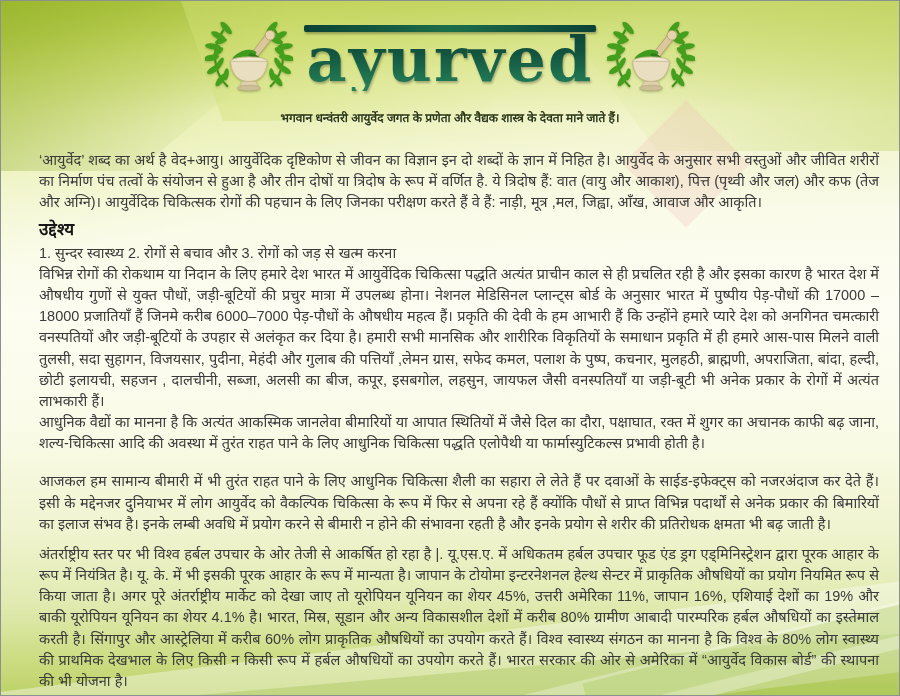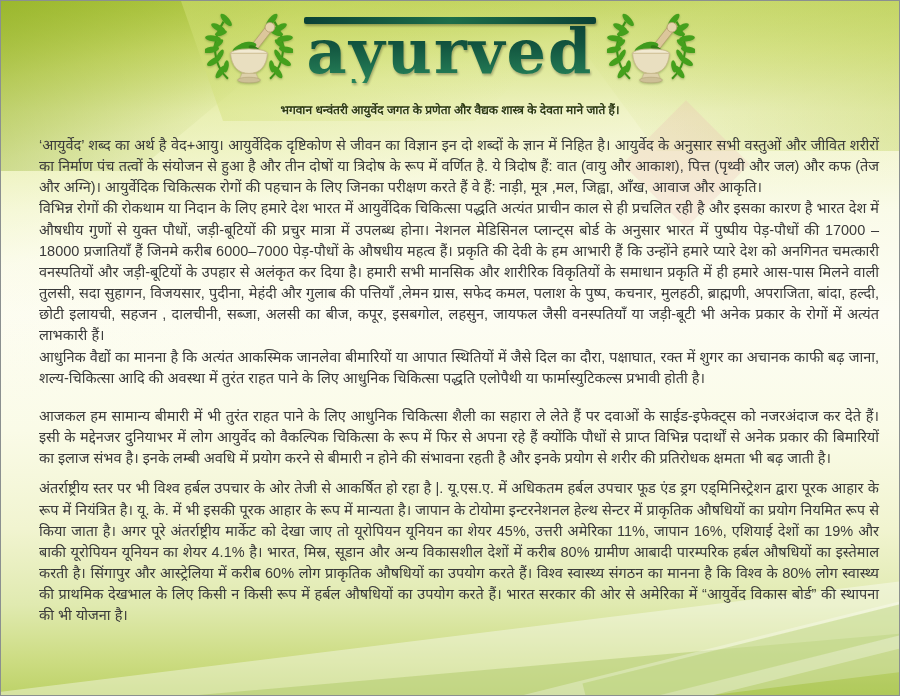--- a/index.html
+++ b/index.html
@@ -29,21 +29,21 @@
     background:rgba(238,178,178,.22);transform:rotate(45deg);}
   .stripe-1{bottom:-30px;left:-60px;width:1050px;height:90px;
     background:rgba(255,255,255,.38);transform:rotate(-7deg);}
   .stripe-2{bottom:-55px;left:-40px;width:1050px;height:80px;
     background:rgba(146,182,60,.30);transform:rotate(-5deg);}
   .stripe-3{bottom:12px;right:-120px;width:520px;height:46px;
     background:rgba(255,255,255,.30);transform:rotate(-14deg);}
   .stripe-4{bottom:40px;right:-160px;width:480px;height:30px;
     background:rgba(166,198,82,.35);transform:rotate(-14deg);}
 
-  header{position:relative;padding-top:4px;text-align:center;}
+  header{position:relative;padding-top:12px;text-align:center;}
   .logo-row{display:flex;justify-content:center;align-items:center;gap:14px;height:86px;}
   .wreath{width:88px;height:72px;filter:drop-shadow(0 1px 1px rgba(60,90,20,.35));}
   .logo-text{
     position:relative;display:inline-block;
     font-family:"DejaVu Serif","Liberation Serif",serif;
     font-weight:bold;font-size:62px;line-height:1;letter-spacing:2px;
     background:linear-gradient(180deg,#0a3f33 0%,#12543f 45%,#27845a 100%);
     -webkit-background-clip:text;background-clip:text;color:transparent;
     filter:drop-shadow(1px 2px 1px rgba(0,0,0,.28));
     padding-top:8px;
@@ -52,21 +52,21 @@
     content:"";position:absolute;top:4px;left:-3px;right:-3px;height:7px;
     background:linear-gradient(90deg,#0b4236,#1d6e4a,#0b4236);border-radius:2px;
   }
   .subtitle{
     margin-top:10px;font-size:12px;font-weight:bold;color:#2d3a10;
     text-shadow:0 1px 1px rgba(255,255,255,.85);
   }
 
   main{position:relative;padding:0 20px 0 38px;color:#3a3a3a;}
   p{margin:0;font-size:14.5px;line-height:1.46;text-align:justify;}
-  .intro{margin-top:17px;}
+  .intro{margin-top:24px;}
   h2{
     margin:7px 0 2px;font-size:17px;line-height:1.2;
     color:#171717;font-weight:bold;letter-spacing:.2px;
   }
   .plain{text-align:left;}
   .preline{white-space:pre-line;text-align:left;}
   .gap-top{margin-top:17px;}
   .footer-par{margin-top:9px;}
 </style>
 </head>
@@ -176,20 +176,24 @@
         <path d="M42,70 L58,70 L60.5,76 L39.5,76 Z" fill="#ddd0aa" stroke="#c8b88c" stroke-width="0.8"></path>
         <ellipse cx="50" cy="77.5" rx="13" ry="3.2" fill="#cdbf96" stroke="#b8a87c" stroke-width="0.8"></ellipse>
       </svg>
     </div>
     <div class="subtitle">भगवान धन्वंतरी आयुर्वेद जगत के प्रणेता और वैद्यक शास्त्र के देवता माने जाते हैं।</div>
   </header>
 
   <main>
     <p class="intro">‘आयुर्वेद’ शब्द का अर्थ है वेद+आयु। आयुर्वेदिक दृष्टिकोण से जीवन का विज्ञान इन दो शब्दों के ज्ञान में निहित है। आयुर्वेद के अनुसार सभी वस्तुओं और जीवित शरीरों का निर्माण पंच तत्वों के संयोजन से हुआ है और तीन दोषों या त्रिदोष के रूप में वर्णित है. ये त्रिदोष हैं: वात (वायु और आकाश), पित्त (पृथ्वी और जल) और कफ (तेज और अग्नि)। आयुर्वेदिक चिकित्सक रोगों की पहचान के लिए जिनका परीक्षण करते हैं वे हैं: नाड़ी, मूत्र ,मल, जिह्वा, आँख, आवाज और आकृति।</p>
 
+    <section>
+      <h2>उद्देश्य</h2>
+      <p class="plain">1.  सुन्दर स्वास्थ्य 2.  रोगों से बचाव और 3.  रोगों को जड़ से खत्म करना</p>
+    </section>
 
 
     <section>
       <p>विभिन्न रोगों की रोकथाम या निदान के लिए हमारे देश भारत में आयुर्वेदिक चिकित्सा पद्धति अत्यंत प्राचीन काल से ही प्रचलित रही है और इसका कारण है भारत देश में औषधीय गुणों से युक्त पौधों, जड़ी-बूटियों की प्रचुर मात्रा में उपलब्ध होना। नेशनल मेडिसिनल प्लान्ट्स बोर्ड के अनुसार भारत में पुष्पीय पेड़-पौधों की 17000 – 18000 प्रजातियाँ हैं जिनमे करीब 6000–7000 पेड़-पौधों के औषधीय महत्व हैं। प्रकृति की देवी के हम आभारी हैं कि उन्होंने हमारे प्यारे देश को अनगिनत चमत्कारी वनस्पतियों और जड़ी-बूटियों के उपहार से अलंकृत कर दिया है। हमारी सभी मानसिक और शारीरिक विकृतियों के समाधान प्रकृति में ही हमारे आस-पास मिलने वाली तुलसी, सदा सुहागन, विजयसार, पुदीना, मेहंदी और गुलाब की पत्तियाँ ,लेमन ग्रास, सफेद कमल, पलाश के पुष्प, कचनार, मुलहठी, ब्राह्मणी, अपराजिता, बांदा, हल्दी, छोटी इलायची, सहजन , दालचीनी, सब्जा, अलसी का बीज, कपूर, इसबगोल, लहसुन, जायफल जैसी वनस्पतियाँ या जड़ी-बूटी भी अनेक प्रकार के रोगों में अत्यंत लाभकारी हैं।</p>
     </section>
 
     <section>
       <p>आधुनिक वैद्यों का मानना है कि अत्यंत आकस्मिक जानलेवा बीमारियों या आपात स्थितियों में जैसे दिल का दौरा, पक्षाघात, रक्त में शुगर का अचानक काफी बढ़ जाना, शल्य-चिकित्सा आदि की अवस्था में तुरंत राहत पाने के लिए आधुनिक चिकित्सा पद्धति एलोपैथी या फार्मास्युटिकल्स प्रभावी होती है।</p>
       <p class="gap-top">आजकल हम सामान्य बीमारी में भी तुरंत राहत पाने के लिए आधुनिक चिकित्सा शैली का सहारा ले लेते हैं पर दवाओं के साईड-इफेक्ट्स को नजरअंदाज कर देते हैं। इसी के मद्देनजर दुनियाभर में लोग आयुर्वेद को वैकल्पिक चिकित्सा के रूप में फिर से अपना रहे हैं क्योंकि पौधों से प्राप्त विभिन्न पदार्थों से अनेक प्रकार की बिमारियों का इलाज संभव है। इनके लम्बी अवधि में प्रयोग करने से बीमारी न होने की संभावना रहती है और इनके प्रयोग से शरीर की प्रतिरोधक क्षमता भी बढ़ जाती है।</p>
     </section>

